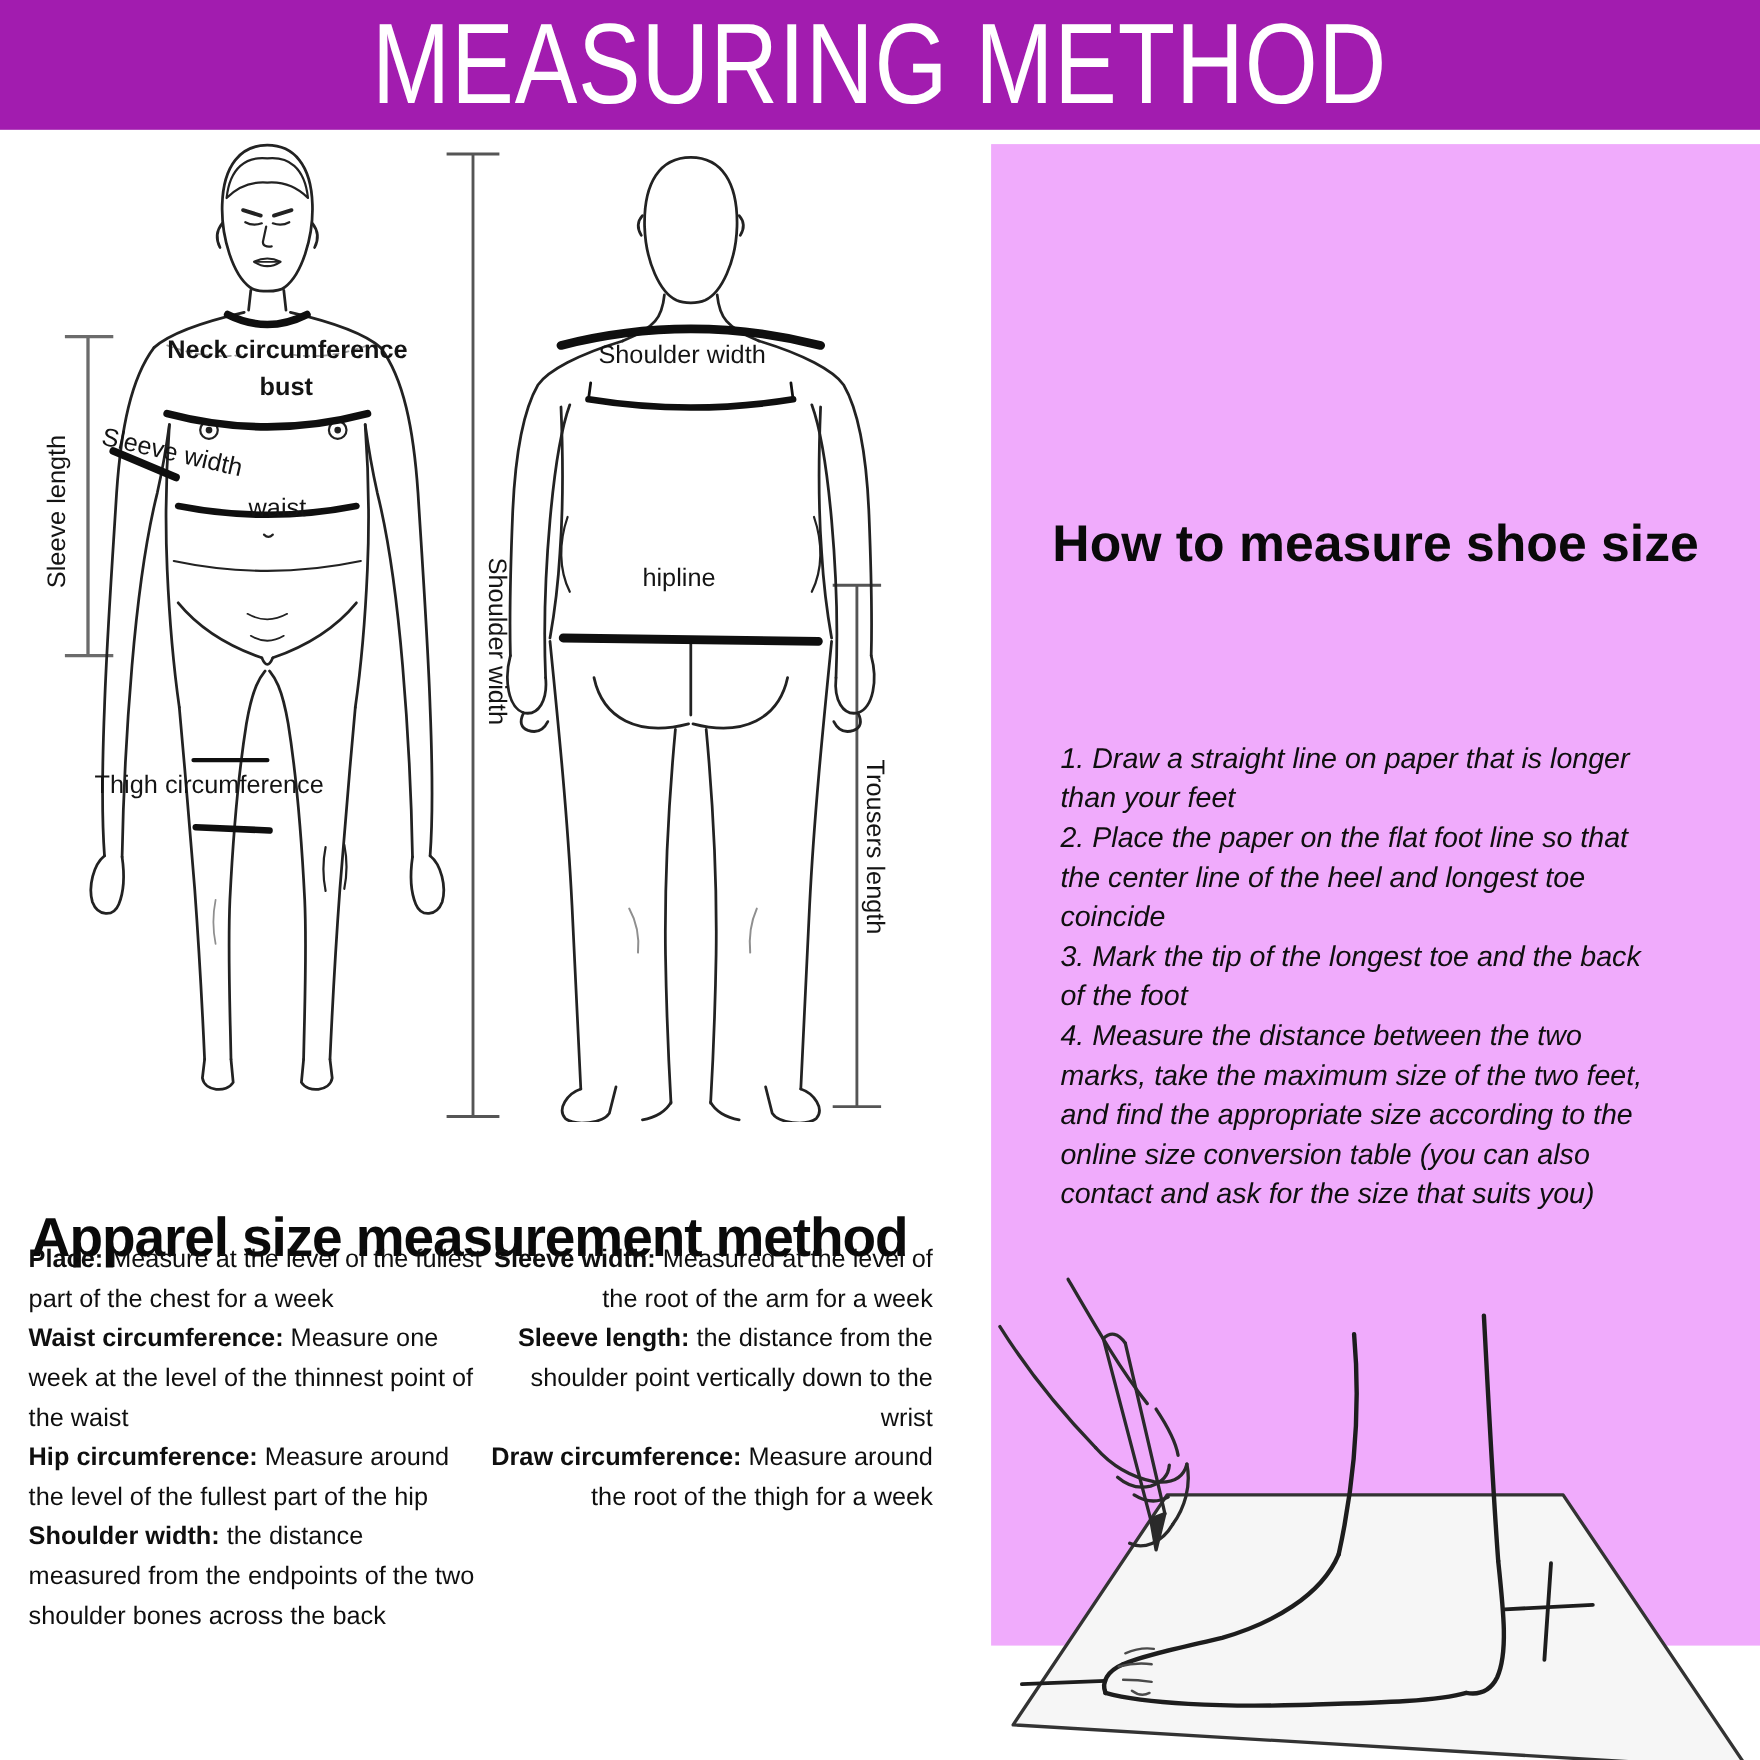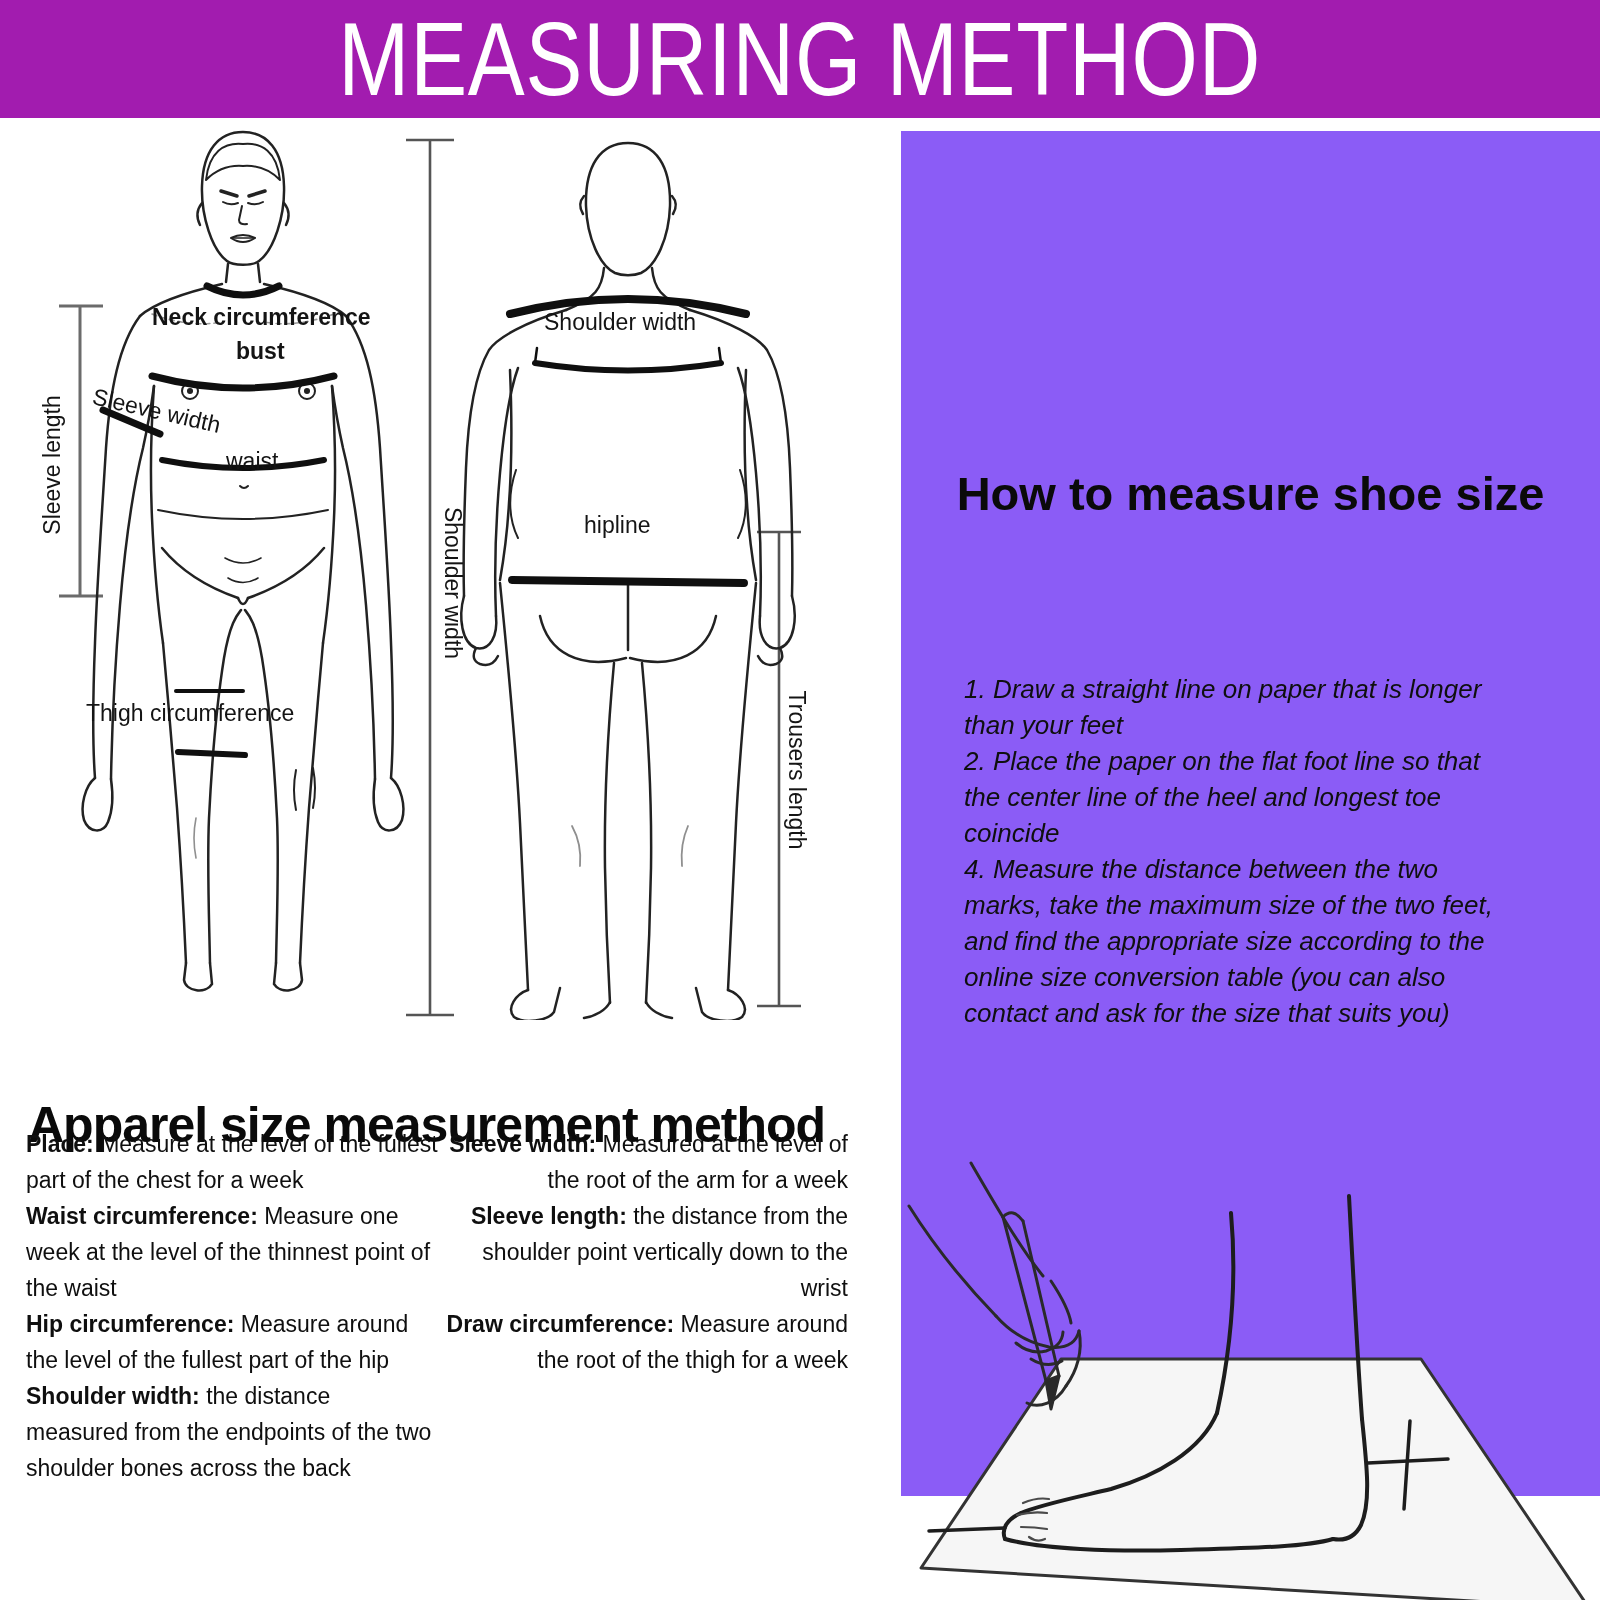--- a/index.html
+++ b/index.html
@@ -27,21 +27,21 @@
     letter-spacing:-1px; line-height:1; color:#0a0a0a; white-space:nowrap;
   }
   .col { position:absolute; top:1126px; font-size:23px; line-height:36px; color:#0f0f0f; }
   .col-left  { left:26px;  width:412px; }
   .col-right { left:440px; width:408px;text-align:right; }
   .def { margin:0; }
   .def b { font-weight:bold; }
   
   .shoe-panel {
     position:absolute; left:901px; top:131px; width:699px; height:1365px;
-    background:#8b5cf6;
+    background:#f0abfc;
   }
   .shoe-heading {
     position:absolute; left:0; top:300px; width:100%; text-align:center;
     font-size:47px; font-weight:bold; line-height:1; color:#0a0a0a; white-space:nowrap;
   }
   .shoe-intro {
     position:absolute; left:66px; top:396px; width:556px;
     font-size:25px; font-weight:bold; line-height:38px; color:#0f0f0f;
   }
   .shoe-steps {
@@ -219,20 +219,21 @@
     <p class="def"><b>Sleeve width:</b><span> Measured at the level of the root of the arm for a week</span></p>
     <p class="def"><b>Sleeve length:</b><span> the distance from the shoulder point vertically down to the wrist</span></p>
     <p class="def"><b>Draw circumference:</b><span> Measure around the root of the thigh for a week</span></p>
   </div>
 
   <section class="shoe-panel">
     <h2 class="shoe-heading">How to measure shoe size</h2>
     <div class="shoe-steps">
       <p>1. Draw a straight line on paper that is longer than your feet</p>
       <p>2. Place the paper on the flat foot line so that the center line of the heel and longest toe coincide</p>
+      <p>3. Mark the tip of the longest toe and the back of the foot</p>
       <p>4. Measure the distance between the two marks, take the maximum size of the two feet, and find the appropriate size according to the online size conversion table (you can also contact and ask for the size that suits you)</p>
     </div>
 
     <svg class="foot-illustration" width="700" height="480" viewBox="0 0 700 480" xmlns="http://www.w3.org/2000/svg">
       <g stroke="#333" stroke-width="3" fill="none" stroke-linecap="round" stroke-linejoin="round">
 
         <path d="M20,417 L160,208 L520,208 L688,457 Z" fill="#f6f6f6"></path>
 
         <g stroke="#1d1d1d" stroke-width="4">
           <path d="M330,62 C336,130 330,198 316,262"></path>

